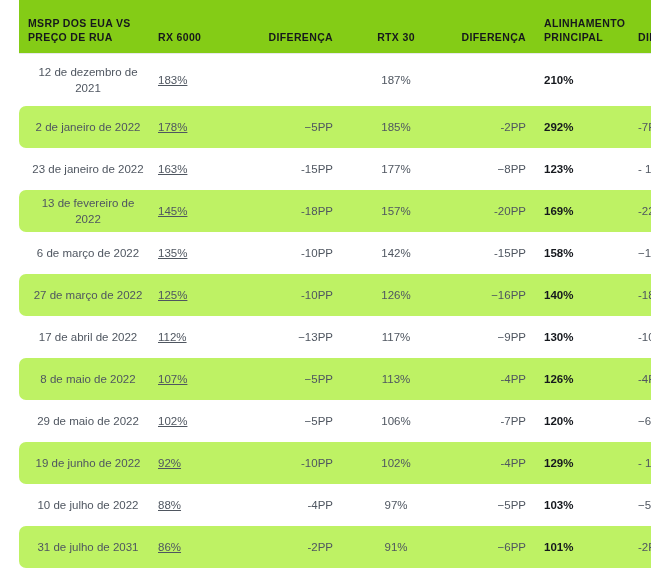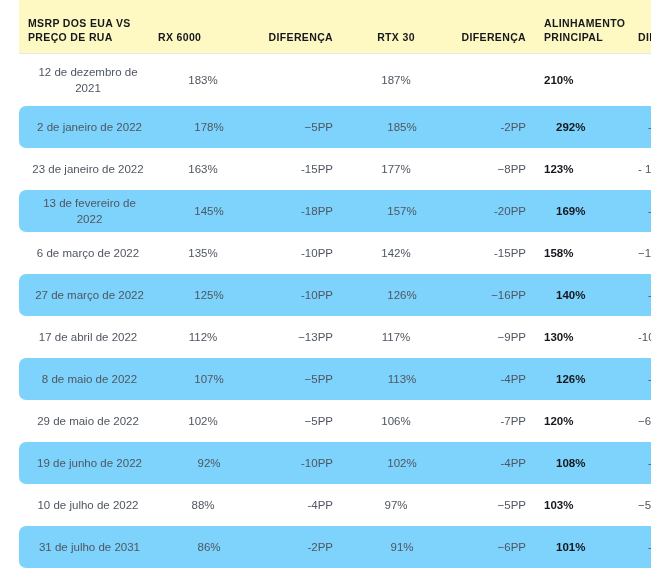--- a/index.html
+++ b/index.html
@@ -35,49 +35,48 @@
   thead th {
     font-size: 10.5px;
     font-weight: bold;
     color: #16181c;
     letter-spacing: 0.35px;
     text-transform: uppercase;
     vertical-align: bottom;
     padding: 0 0 9px 0;
     line-height: 1.35;
     border-bottom: 1px solid #e6e9eb;
-    background: #fef9c3;
+    background: #84cc16;
   }
   thead th.h-date    { width: 130px; text-align: left;  padding-left: 9px; padding-top: 16px; }
   thead th.h-rx      { width: 90px;  text-align: left; margin-left: 36px;  }
   thead th.h-diff1   { width: 85px;  text-align: right; padding-right: 18px; }
   thead th.h-rtx     { width: 90px;  text-align: center;  }
   thead th.h-diff2   { width: 85px;  text-align: right; padding-right: 18px; }
   thead th.h-align   { width: 92px;  text-align: left;  }
   thead th.h-diff3   { width: 80px;  text-align: left;  padding-left: 2px; }
 
   
   tbody td {
     font-size: 11.5px;
     color: #4f5660;
     line-height: 1.45;
     padding: 0;
     height: 42px;
     vertical-align: middle;
     background: transparent;
   }
   tbody tr.striped td {
-    background: #7dd3fc;
-    padding-left: 12px;
+    background: #bef264;
   }
   tbody tr.striped td.c-date  { border-top-left-radius: 7px;  border-bottom-left-radius: 7px; }
   tbody tr.striped td.c-diff3 { border-top-right-radius: 7px; border-bottom-right-radius: 7px; }
 
   tbody td.c-date  { text-align: center;  padding-left: 9px;  padding-right: 10px; color: #4f5660; }
-  tbody td.c-rx    { text-align: center;  }
+  tbody td.c-rx    { text-align: left; text-decoration: underline;  }
   tbody td.c-diff1 { text-align: right; padding-right: 18px; }
   tbody td.c-rtx   { text-align: center;  }
   tbody td.c-diff2 { text-align: right; padding-right: 18px; }
   tbody td.c-align { text-align: left;  font-weight: bold; color: #15181d; }
   tbody td.c-diff3 { text-align: left;  padding-left: 2px; padding-right: 9px; }
 
   tbody tr.tall td { height: 52px; }
   tbody tr.tall td.c-date { line-height: 1.4; }
 </style>
 </head>
@@ -177,21 +176,21 @@
           <td class="c-diff2">-7PP</td>
           <td class="c-align">120%</td>
           <td class="c-diff3">−6PP</td>
         </tr>
         <tr class="striped">
           <td class="c-date">19 de junho de 2022</td>
           <td class="c-rx">92%</td>
           <td class="c-diff1">-10PP</td>
           <td class="c-rtx">102%</td>
           <td class="c-diff2">-4PP</td>
-          <td class="c-align">108%</td>
+          <td class="c-align">129%</td>
           <td class="c-diff3">- 12 PP</td>
         </tr>
         <tr>
           <td class="c-date">10 de julho de 2022</td>
           <td class="c-rx">88%</td>
           <td class="c-diff1">-4PP</td>
           <td class="c-rtx">97%</td>
           <td class="c-diff2">−5PP</td>
           <td class="c-align">103%</td>
           <td class="c-diff3">−5PP</td>

